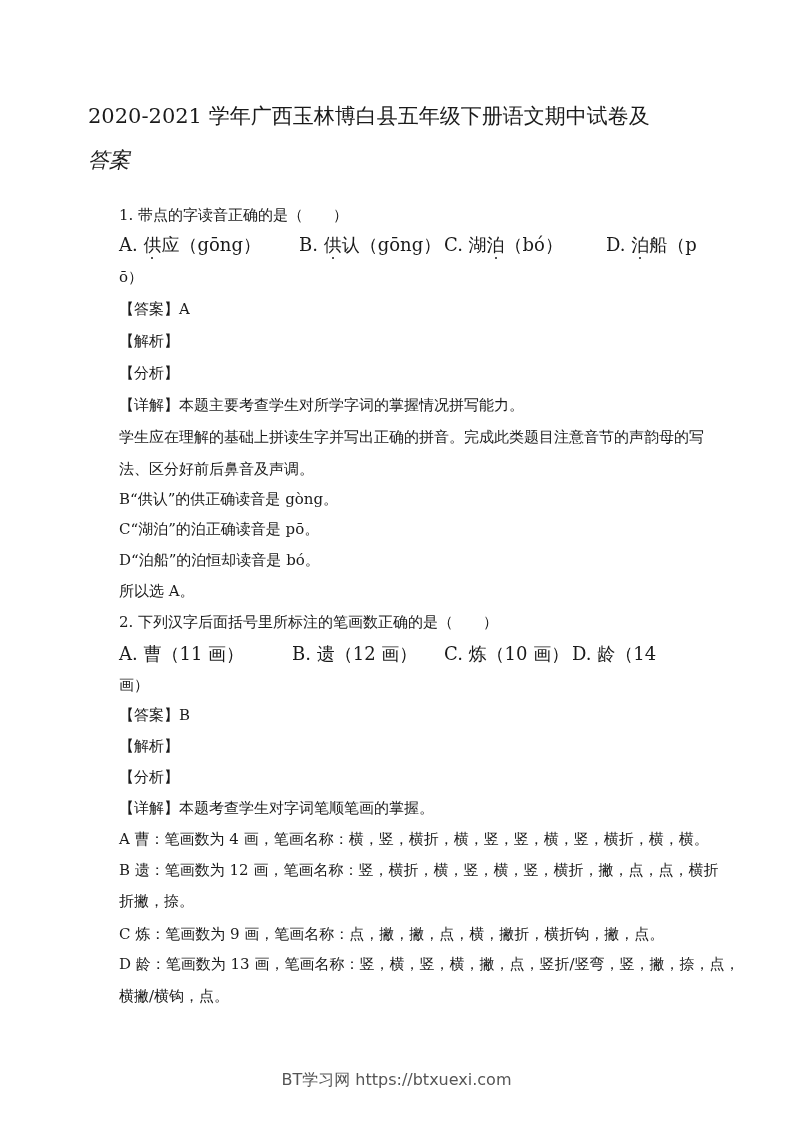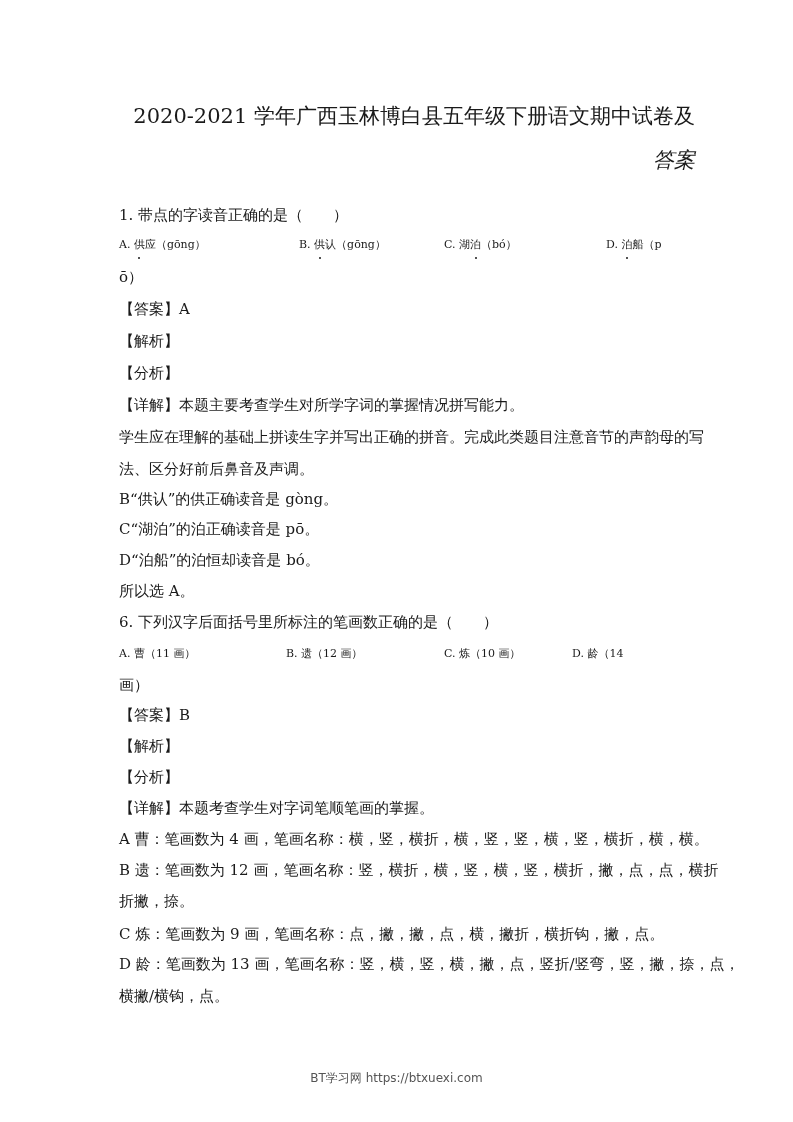--- a/index.html
+++ b/index.html
@@ -2,37 +2,37 @@
 <html><head>
 <meta charset="utf-8">
 <style>
   html, body { margin: 0; padding: 0; background: #ffffff; }
   body {
     width: 793px; height: 1122px; position: relative; overflow: hidden;
     font-family: "DejaVu Serif", "Liberation Serif", serif;
     color: #1a1a1a;
   }
   .title {
-    position: absolute; left: 95px; width: 600px; text-align: right;
+    position: absolute; left: 88px; width: 600px; text-align: left;
     font-size: 21px; line-height: 40px; top: 96px;
   }
   .title-l2 { top: 140px; font-style: italic; }
   .line {
     position: absolute; left: 119px; font-size: 15px; line-height: 18px;
     white-space: nowrap;
   }
-  .opt { position: absolute; font-size: 11px; line-height: 18px; white-space: nowrap; }
+  .opt { position: absolute; font-size: 18px; line-height: 18px; white-space: nowrap; }
   .dot { position: relative; display: inline-block; }
   .dot::after {
     content: ""; position: absolute; left: 50%; bottom: -5px; width: 2px; height: 2px;
     background: #1a1a1a; border-radius: 50%; transform: translateX(-50%);
   }
   .footer {
     position: absolute; top: 1070px; left: 0; width: 793px; text-align: center;
-    font-family: "DejaVu Sans", "Liberation Sans", sans-serif; font-size: 12px; color: #555;
+    font-family: "DejaVu Sans", "Liberation Sans", sans-serif; font-size: 16px; color: #555;
   }
 </style>
 </head>
 <body>
 
 <div>
 
   <div class="title">2020-2021 学年广西玉林博白县五年级下册语文期中试卷及</div>
   <div class="title title-l2">答案</div>
 
@@ -56,26 +56,26 @@
   <div class="line" style="top:332px">【解析】</div>
   <div class="line" style="top:364px">【分析】</div>
   <div class="line" style="top:396px">【详解】本题主要考查学生对所学字词的掌握情况拼写能力。</div>
   <div class="line" style="top:428px">学生应在理解的基础上拼读生字并写出正确的拼音。完成此类题目注意音节的声韵母的写</div>
   <div class="line" style="top:460px">法、区分好前后鼻音及声调。</div>
   <div class="line" style="top:490px">B“供认”的供正确读音是 gòng。</div>
   <div class="line" style="top:520px">C“湖泊”的泊正确读音是 pō。</div>
   <div class="line" style="top:551px">D“泊船”的泊恒却读音是 bó。</div>
   <div class="line" style="top:582px">所以选 A。</div>
 
-  <div class="line" style="top:613px">6. 下列汉字后面括号里所标注的笔画数正确的是（　　）</div>
+  <div class="line" style="top:613px">2. 下列汉字后面括号里所标注的笔画数正确的是（　　）</div>
 
   <div class="opt" style="top:645px; left:119px">
     <span>A.</span>&nbsp;<span>曹（11 画）</span>
   </div>
-  <div class="opt" style="top:645px; left:286px">
+  <div class="opt" style="top:645px; left:292px">
     <span>B.</span>&nbsp;<span>遗（12 画）</span>
   </div>
   <div class="opt" style="top:645px; left:444px">
     <span>C.</span>&nbsp;<span>炼（10 画）</span>
   </div>
   <div class="opt" style="top:645px; left:572px">
     <span>D.</span>&nbsp;<span>龄（14</span>
   </div>
   <div class="line" style="top:676px">画）</div>
 

